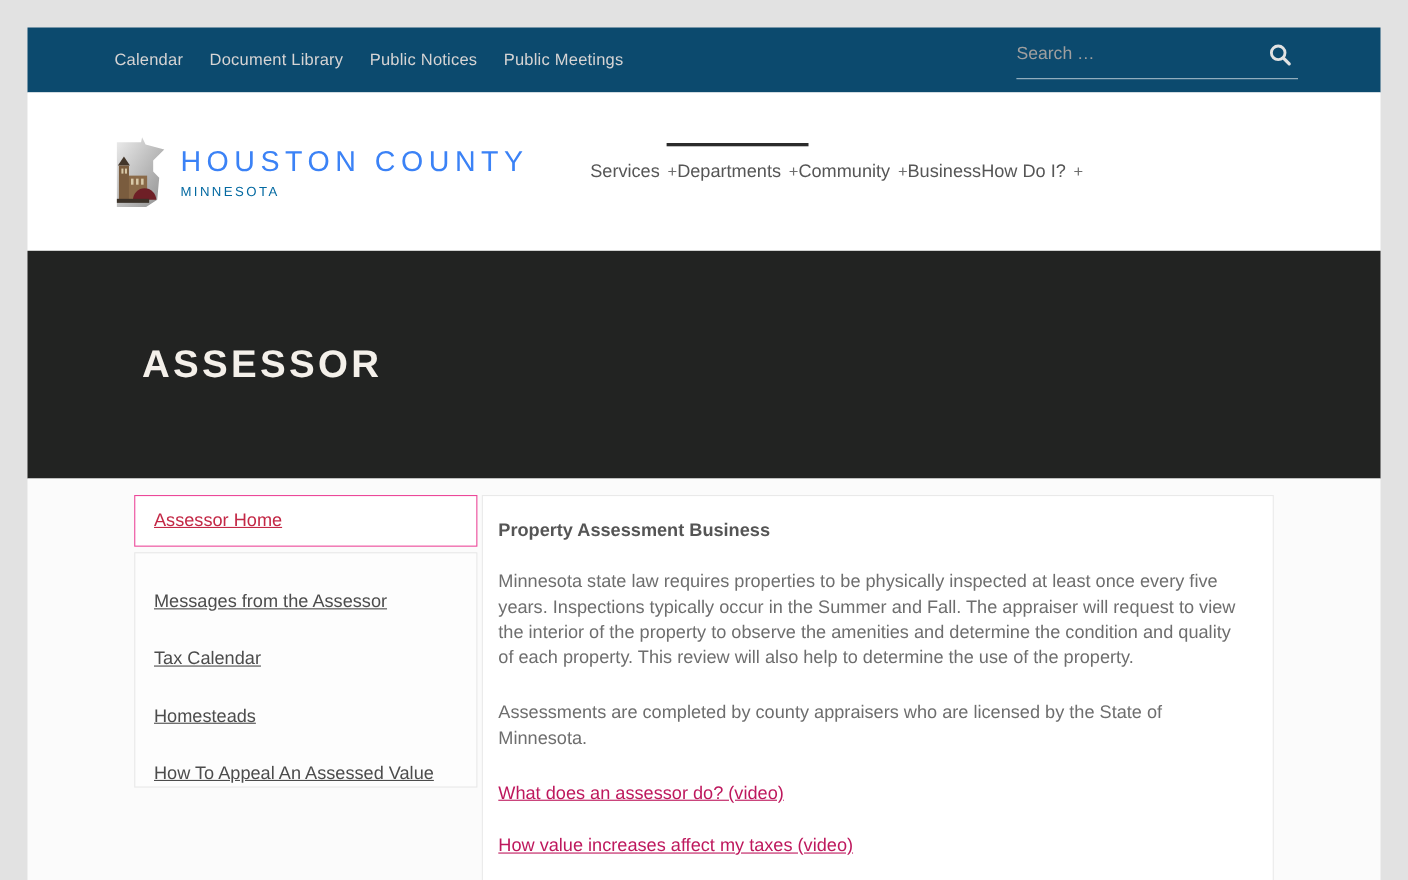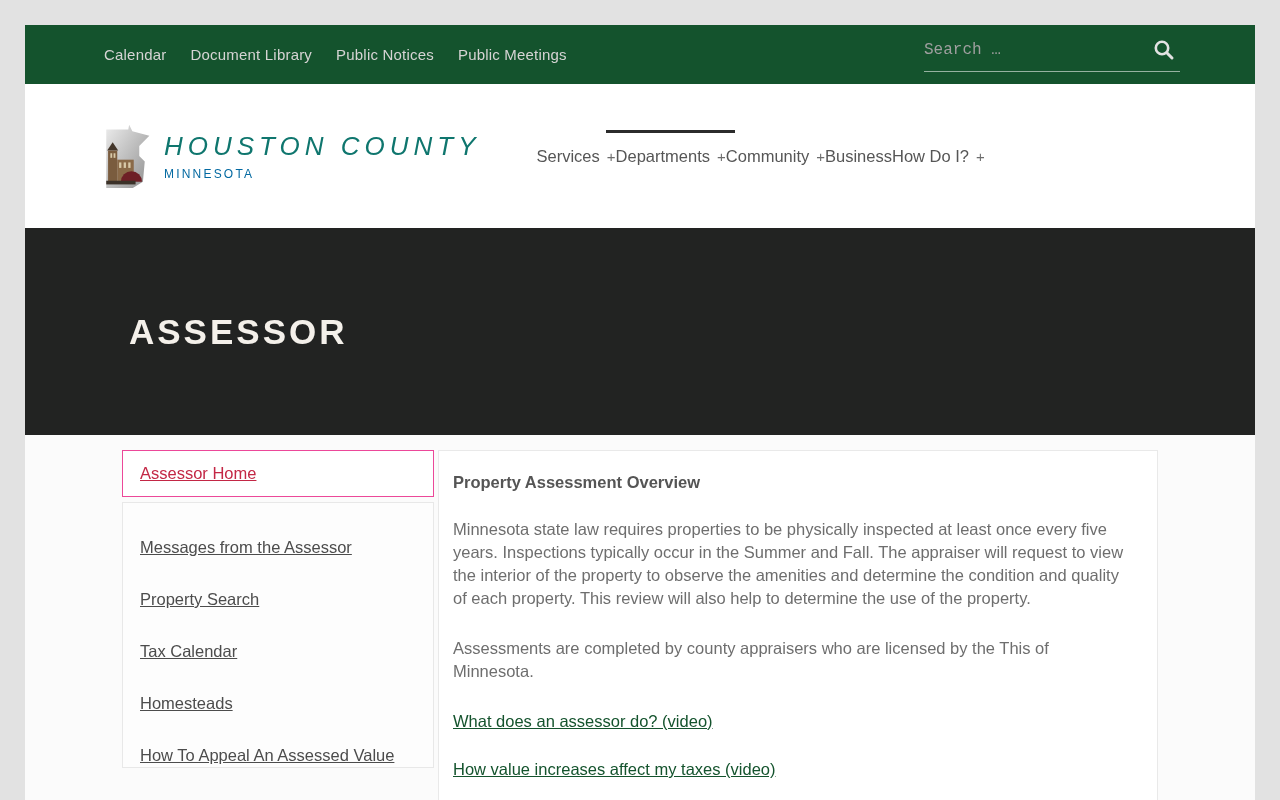--- a/index.html
+++ b/index.html
@@ -5,49 +5,48 @@
   * { margin:0; padding:0; box-sizing:border-box; }
   html,body { width:1280px; height:800px; overflow:hidden; }
   body {
     background:#e2e2e2;
     font-family:"Liberation Sans","DejaVu Sans",sans-serif;
   }
   .page { width:1230px; margin:25px auto 0; }
 
   
   .topbar {
-    height:59px; background:#14532d;
+    height:59px; background:#0c4a6e;
     display:flex; align-items:center;
     padding:0 75px 0 79px;
   }
   .topbar-links { display:flex; gap:24px; list-style:none; }
   .topbar-links a {
     color:#d6d4d4; text-decoration:none; font-size:15px; font-weight:500;
     letter-spacing:.2px; cursor:pointer;
   }
   .search { margin-left:auto; width:256px; display:flex; align-items:center;
-    border-bottom:1px solid rgba(255,255,255,.55); padding-bottom:9px;font-family:Liberation Mono, monospace; }
+    border-bottom:1px solid rgba(255,255,255,.55); padding-bottom:9px; }
   .search input {
     flex:1; background:transparent; border:none; outline:none;
     color:#cfcfcf; font-size:16px; font-family:inherit;
   }
   .search input::placeholder { color:#9f9f9f; }
   .search-btn { background:none; border:none; cursor:pointer; padding:0 4px; line-height:0; }
 
   
   .header {
     height:144px; background:#ffffff;
     display:flex; align-items:center; padding:0 40px 0 73px;
   }
   .brand { display:flex; align-items:center; gap:11px; cursor:pointer; }
   .logo { width:55px; height:66px; flex:0 0 auto; }
   .site-title {
-    font-size:26px; color:#0f766e; letter-spacing:5px; font-weight:400;
+    font-size:26px; color:#3b82f6; letter-spacing:5px; font-weight:400;
     white-space:nowrap;
-    font-style:italic;
   }
   .site-subtitle {
     font-size:12px; color:#0369a1; letter-spacing:2.2px; margin-top:5px; font-weight:500;
   }
   .nav { list-style:none; display:flex; align-items:center; margin-left:56px; }
   .nav li { position:relative; font-size:16.5px; color:#565656; cursor:pointer; white-space:nowrap; }
   .nav li .plus { color:#6d6d6d; margin-left:7px; font-size:15px; }
   .nav li.active::before {
     content:""; position:absolute; left:-10px; right:-9px; top:-17px;
     height:3px; background:#2b2b2b;
@@ -79,21 +78,21 @@
   }
   .side-card-active a { color:#c32745; }
 
   .main-card {
     flex:1; background:#ffffff; border:1px solid #e9e9e9;
     padding:22px 25px 60px 14px; min-height:420px;
   }
   .main-card h2 { font-size:16.5px; color:#555555; font-weight:bold; margin-bottom:26px; }
   .main-card p  { font-size:16.5px; color:#6e6e6e; line-height:23px; margin-bottom:27px; }
   .main-card p.link-line { margin-bottom:25px; }
-  .main-card a  { color:#14532d; text-decoration:underline; cursor:pointer; font-size:16.5px; }
+  .main-card a  { color:#be185d; text-decoration:underline; cursor:pointer; font-size:16.5px; }
 </style>
 </head>
 <body>
 
 <div class="page">
 
   <div class="topbar">
     <ul class="topbar-links">
       <li><a>Calendar</a></li>
       <li><a>Document Library</a></li>
@@ -169,38 +168,35 @@
 
     <div class="sidebar">
       <div class="side-card-active">
         <a>Assessor Home</a>
       </div>
       <div class="side-card-list">
         <div class="side-item">
           <a>Messages from the Assessor</a>
         </div>
         <div class="side-item">
-          <a>Property Search</a>
-        </div>
-        <div class="side-item">
           <a>Tax Calendar</a>
         </div>
         <div class="side-item">
           <a>Homesteads</a>
         </div>
         <div class="side-item">
           <a>How To Appeal An Assessed Value</a>
         </div>
       </div>
     </div>
 
     <div class="main-card">
-      <h2>Property Assessment Overview</h2>
+      <h2>Property Assessment Business</h2>
       <p>Minnesota state law requires properties to be physically inspected at least once every five years. Inspections typically occur in the Summer and Fall. The appraiser will request to view the interior of the property to observe the amenities and determine the condition and quality of each property. This review will also help to determine the use of the property.</p>
-      <p>Assessments are completed by county appraisers who are licensed by the This of Minnesota.</p>
+      <p>Assessments are completed by county appraisers who are licensed by the State of Minnesota.</p>
       <p class="link-line">
         <a>What does an assessor do? (video)</a>
       </p>
       <p class="link-line">
         <a>How value increases affect my taxes (video)</a>
       </p>
     </div>
 
   </div>
 </div>

